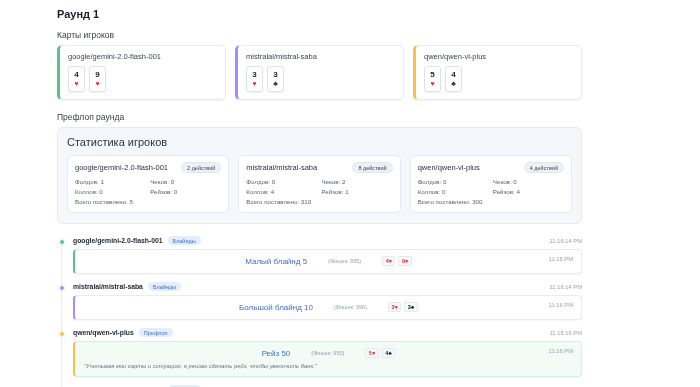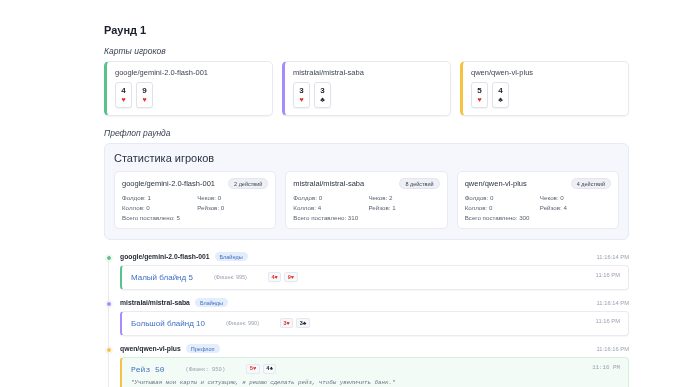--- a/index.html
+++ b/index.html
@@ -3,24 +3,24 @@
 <meta charset="utf-8">
 <style>
   * { box-sizing: border-box; margin: 0; padding: 0; }
   html, body {
     width: 700px; height: 387px;
     background: #ffffff;
     font-family: "Liberation Sans", sans-serif;
     color: #1f2430;
     overflow: hidden;
   }
-  .page { padding: 22px 14px 0 57px; width: 596px; height: 387px; position: relative; margin-left: 47px; }
+  .page { padding: 6px 14px 0 57px; width: 596px; height: 387px; position: relative; }
 
   .round-title { font-size: 11px; font-weight: bold; color: #1a1f2b; margin: 2px 0 10px 0; }
-  .section-label { font-size: 8.5px; color: #3a4150; margin: 0 0 5px 0; font-style: italic; }
+  .section-label { font-size: 8.5px; color: #3a4150; margin: 0 0 5px 0; }
 
   
   .cards-row { display: flex; gap: 9px; margin-bottom: 12px; }
   .player-card {
     flex: 1 1 0; min-width: 0;
     background: #ffffff;
     border: 1px solid #e7e9ef;
     border-radius: 5px;
     border-left-width: 3px;
     padding: 6px 8px 7px 8px;
@@ -91,21 +91,21 @@
     background: #e4edfb; color: #3f6fc4; white-space: nowrap;
   }
   .tl-time { margin-left: auto; font-size: 5.8px; color: #9aa1b1; }
   .tl-body {
     background: #ffffff; border: 1px solid #e9ebf1;
     border-left-width: 2.5px; border-radius: 4px;
     padding: 6px 8px 7px 9px; position: relative;
     box-shadow: 0 1px 1.5px rgba(16,24,40,.04);
   }
   .tl-body.tinted-green { background: #f2fbf5; border-color: #d6f0e0; }
-  .act-line { display: flex; align-items: center; gap: 21px; }
+  .act-line { display: flex; align-items: center; gap: 21px; justify-content: center; }
   .act-text { font-size: 8px; color: #3f6fc4; }
   .chips { font-size: 5.5px; color: #9aa1b1; }
   .mini-cards { display: flex; gap: 3px; }
   .mini-card {
     border: 1px solid #e6e8ef; background: #f7f8fb;
     border-radius: 2px; padding: 1px 2.5px;
     font-size: 5.5px; font-weight: bold; line-height: 1.1;
     white-space: nowrap;
   }
   .mini-card.red { color: #e0342c; }
@@ -250,21 +250,21 @@
           </div>
         </div>
       </div>
       <div class="tl-entry">
         <div class="tl-dot" style="background: rgb(245, 194, 66);"></div>
         <div class="tl-head">
           <span class="tl-author">qwen/qwen-vl-plus</span>
           <span class="stage-badge">Префлоп</span>
           <span class="tl-time">11:16:16 PM</span>
         </div>
-        <div class="tl-body tinted-green" style="border-left-color: rgb(245, 194, 66); font-family: Liberation Mono, monospace;">
+        <div class="tl-body tinted-green" style="border-left-color: rgb(245, 194, 66);">
           <div class="tl-body-time">11:16 PM</div>
           <div class="act-line">
             <span class="act-text">Рейз 50</span>
             <span class="chips">(Фишек: 950)</span>
             <span class="mini-cards">
               <span class="mini-card red">5♥</span>
               <span class="mini-card black">4♣</span>
             </span>
           </div>
           <div class="tl-quote">"Учитывая мои карты и ситуацию, я решаю сделать рейз, чтобы увеличить банк."</div>

